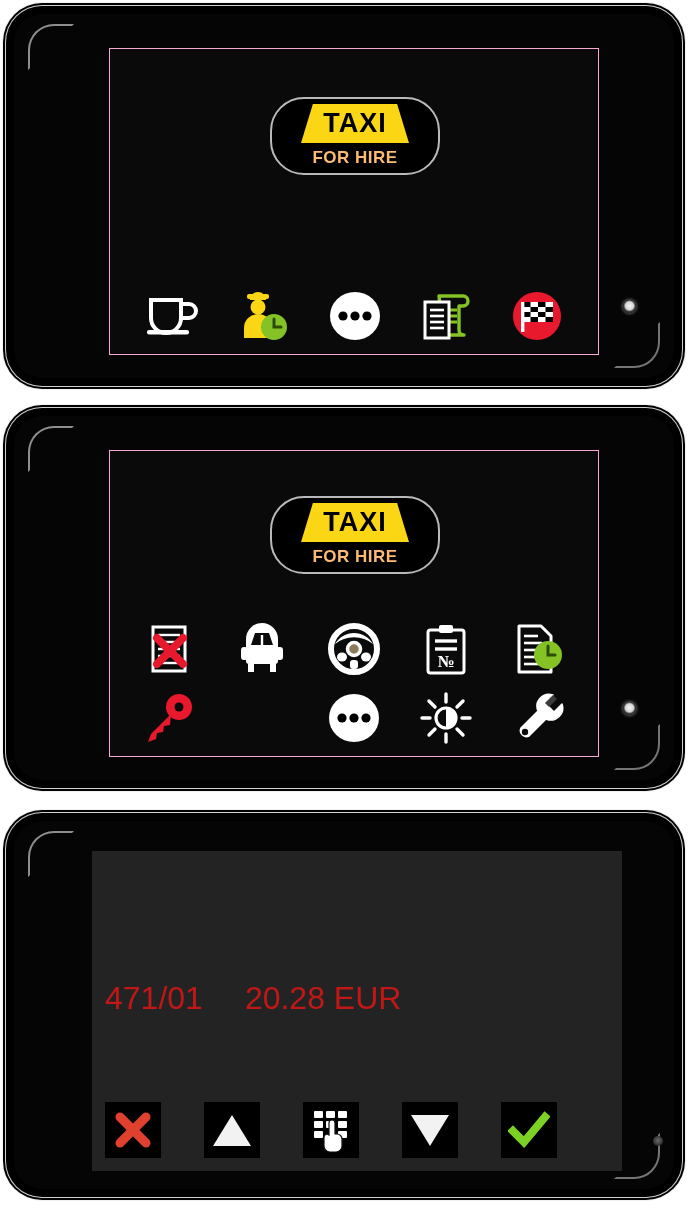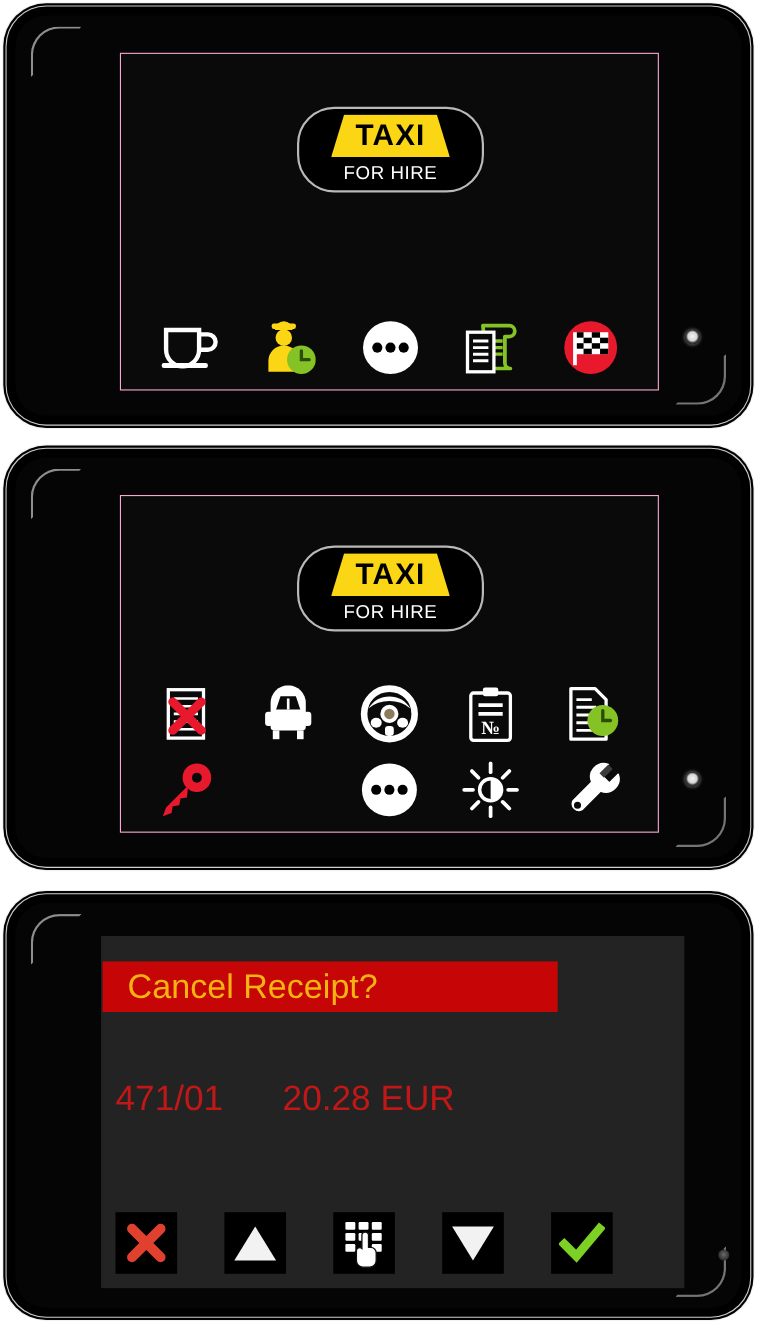--- a/index.html
+++ b/index.html
@@ -93,22 +93,22 @@
   .taxi-roof .label {
     position: relative;
     color: #000;
     font-weight: 700;
     font-size: 27px;
     letter-spacing: 1px;
     font-family: "Liberation Sans", sans-serif;
     line-height: 1;
   }
   .taxi-sub {
-    color: #ffffff;
-    font-weight: 400;
+    color: #fdba74;
+    font-weight: 700;
     font-size: 17px;
     letter-spacing: 0.5px;
     margin-top: 5px;
     font-family: "Liberation Sans", sans-serif;
   }
 
   
   .icon-row { position: absolute; display: flex; }
   .icon-cell {
     display: flex;
@@ -132,21 +132,21 @@
     font-weight: 400;
     padding-left: 23px;
     font-family: "Liberation Sans", sans-serif;
   }
   .dialog-body {
     position: absolute;
     color: #c21717;
     font-size: 32px;
     font-family: "Liberation Sans", sans-serif;
     display: flex;
-    gap: 54px;
+    gap: 42px;
     white-space: pre;
   }
   .btn-row { position: absolute; display: flex; }
   .dlg-btn {
     background: #000;
     display: flex; align-items: center; justify-content: center;
   }
 </style>
 </head>
 <body>
@@ -369,23 +369,20 @@
     </div>
   </div>
 
   <div class="device" style="left:8px; top:815px; width:672px; height:380px;">
     <div class="device-inner">
       <div class="bezel-sheen"></div>
       <div class="bezel-sheen br"></div>
 
       <div class="screen dark-ui" style="left:78px; top:30px; width:530px; height:320px;">
 
-        <div class="dialog-header" style="left:0px; top:22px; width:414px; height:46px;">
-          <span class="htext">Cancel Receipt?</span>
-        </div>
 
         <div class="dialog-body" style="left:12px; top:128px;">
           <span>471/01</span>
           <span>20.28 EUR</span>
         </div>
 
         <div class="btn-row" style="left:12px; top:250px; width:508px; height:56px;">
 
           <div class="dlg-btn" style="width:56px;height:56px;margin-right:43px;">
             <svg width="40" height="40" viewBox="0 0 40 40">

